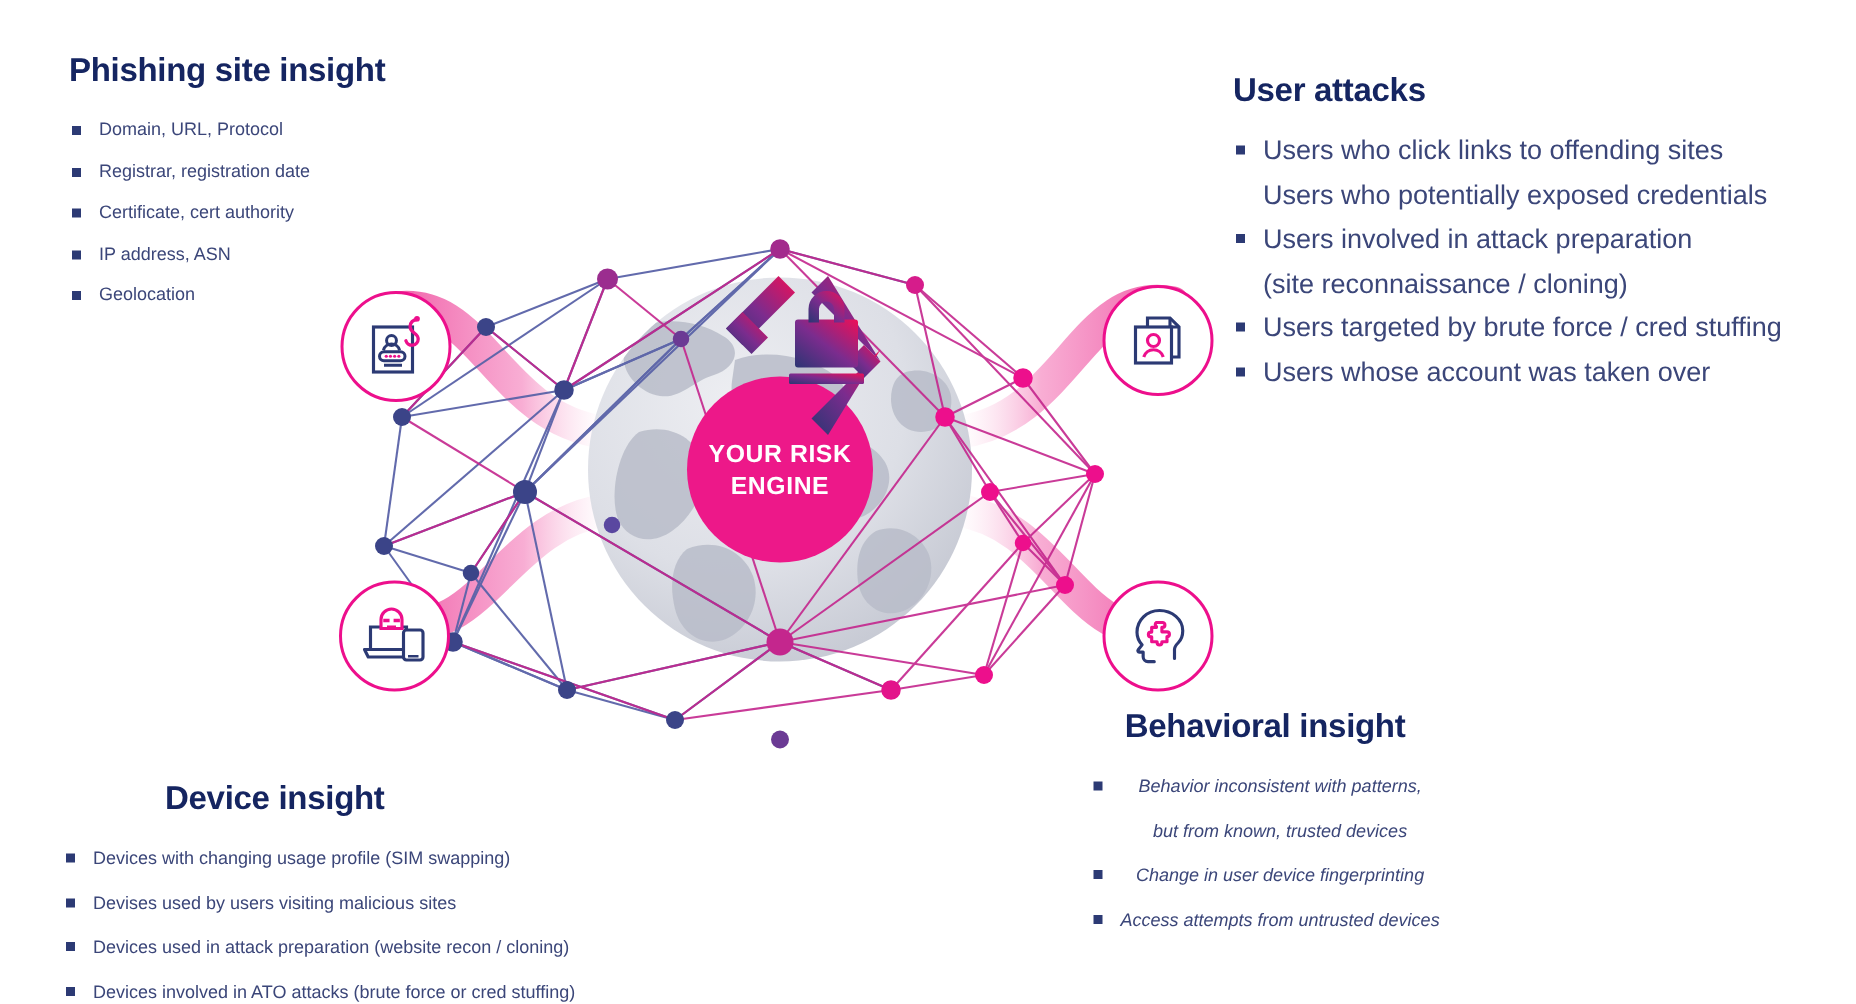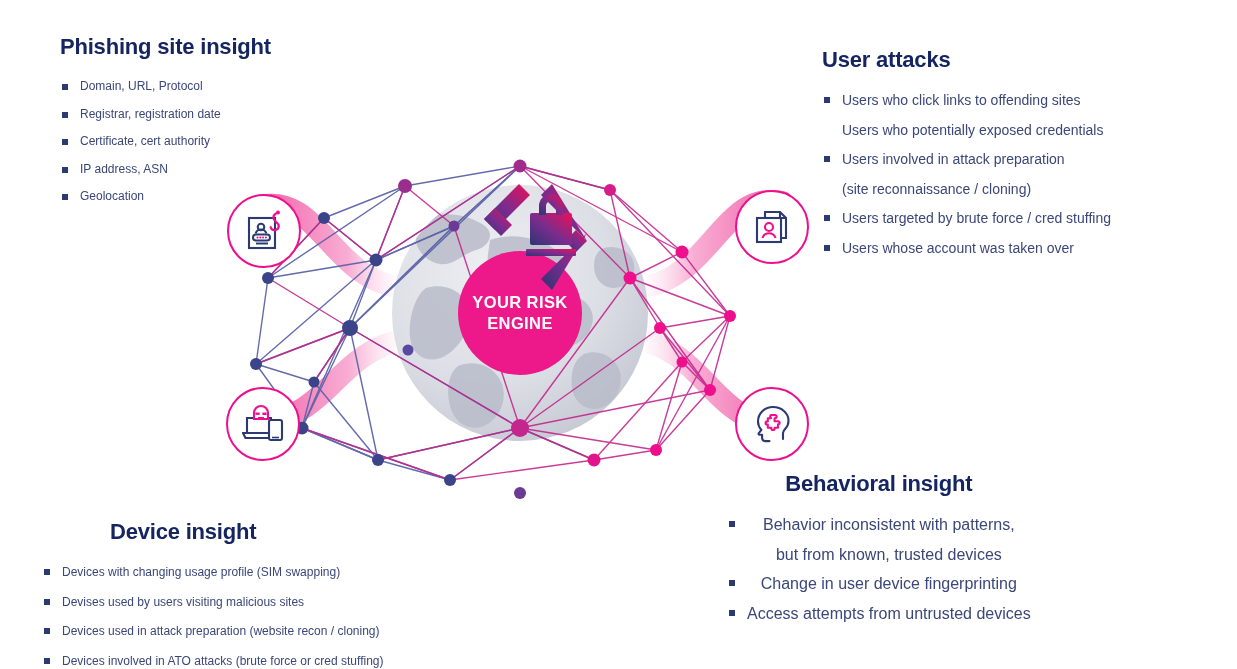--- a/index.html
+++ b/index.html
@@ -36,30 +36,30 @@
     white-space:nowrap;
   }
   .panel li .bullet{
     position:absolute;
     left:2px; top:10px;
     width:6px;height:6px;
     background:#2c3a74;
   }
 
   
-  #panel-phishing{left:60px;  top:34px;  }
+  #panel-phishing{left:46px;  top:34px;  }
   #panel-user    {left:822px; top:47px;  }
   #panel-device  {left:42px;  top:474px;margin-top:45px; }
   #panel-device h2{margin-left:68px;}
   #panel-behavior{left:727px; top:471px;text-align:center; }
 
   #panel-phishing ul{font-size:12px;line-height:25.5px;}
-  #panel-user ul{font-size:14px;line-height:27.5px;}
+  #panel-user ul{font-size:18px;line-height:27.5px;}
   #panel-device ul{font-size:12px;line-height:27.5px;}
-  #panel-behavior ul{font-size:16px;line-height:27.5px;}
+  #panel-behavior ul{font-size:12px;line-height:27.5px;font-style:italic;}
 
   
   #graphic{
     position:absolute;
     left:190px; top:128px;
     width:660px; height:370px;
   }
   #graphic svg{display:block;width:660px;height:370px;overflow:visible;}
 
   

